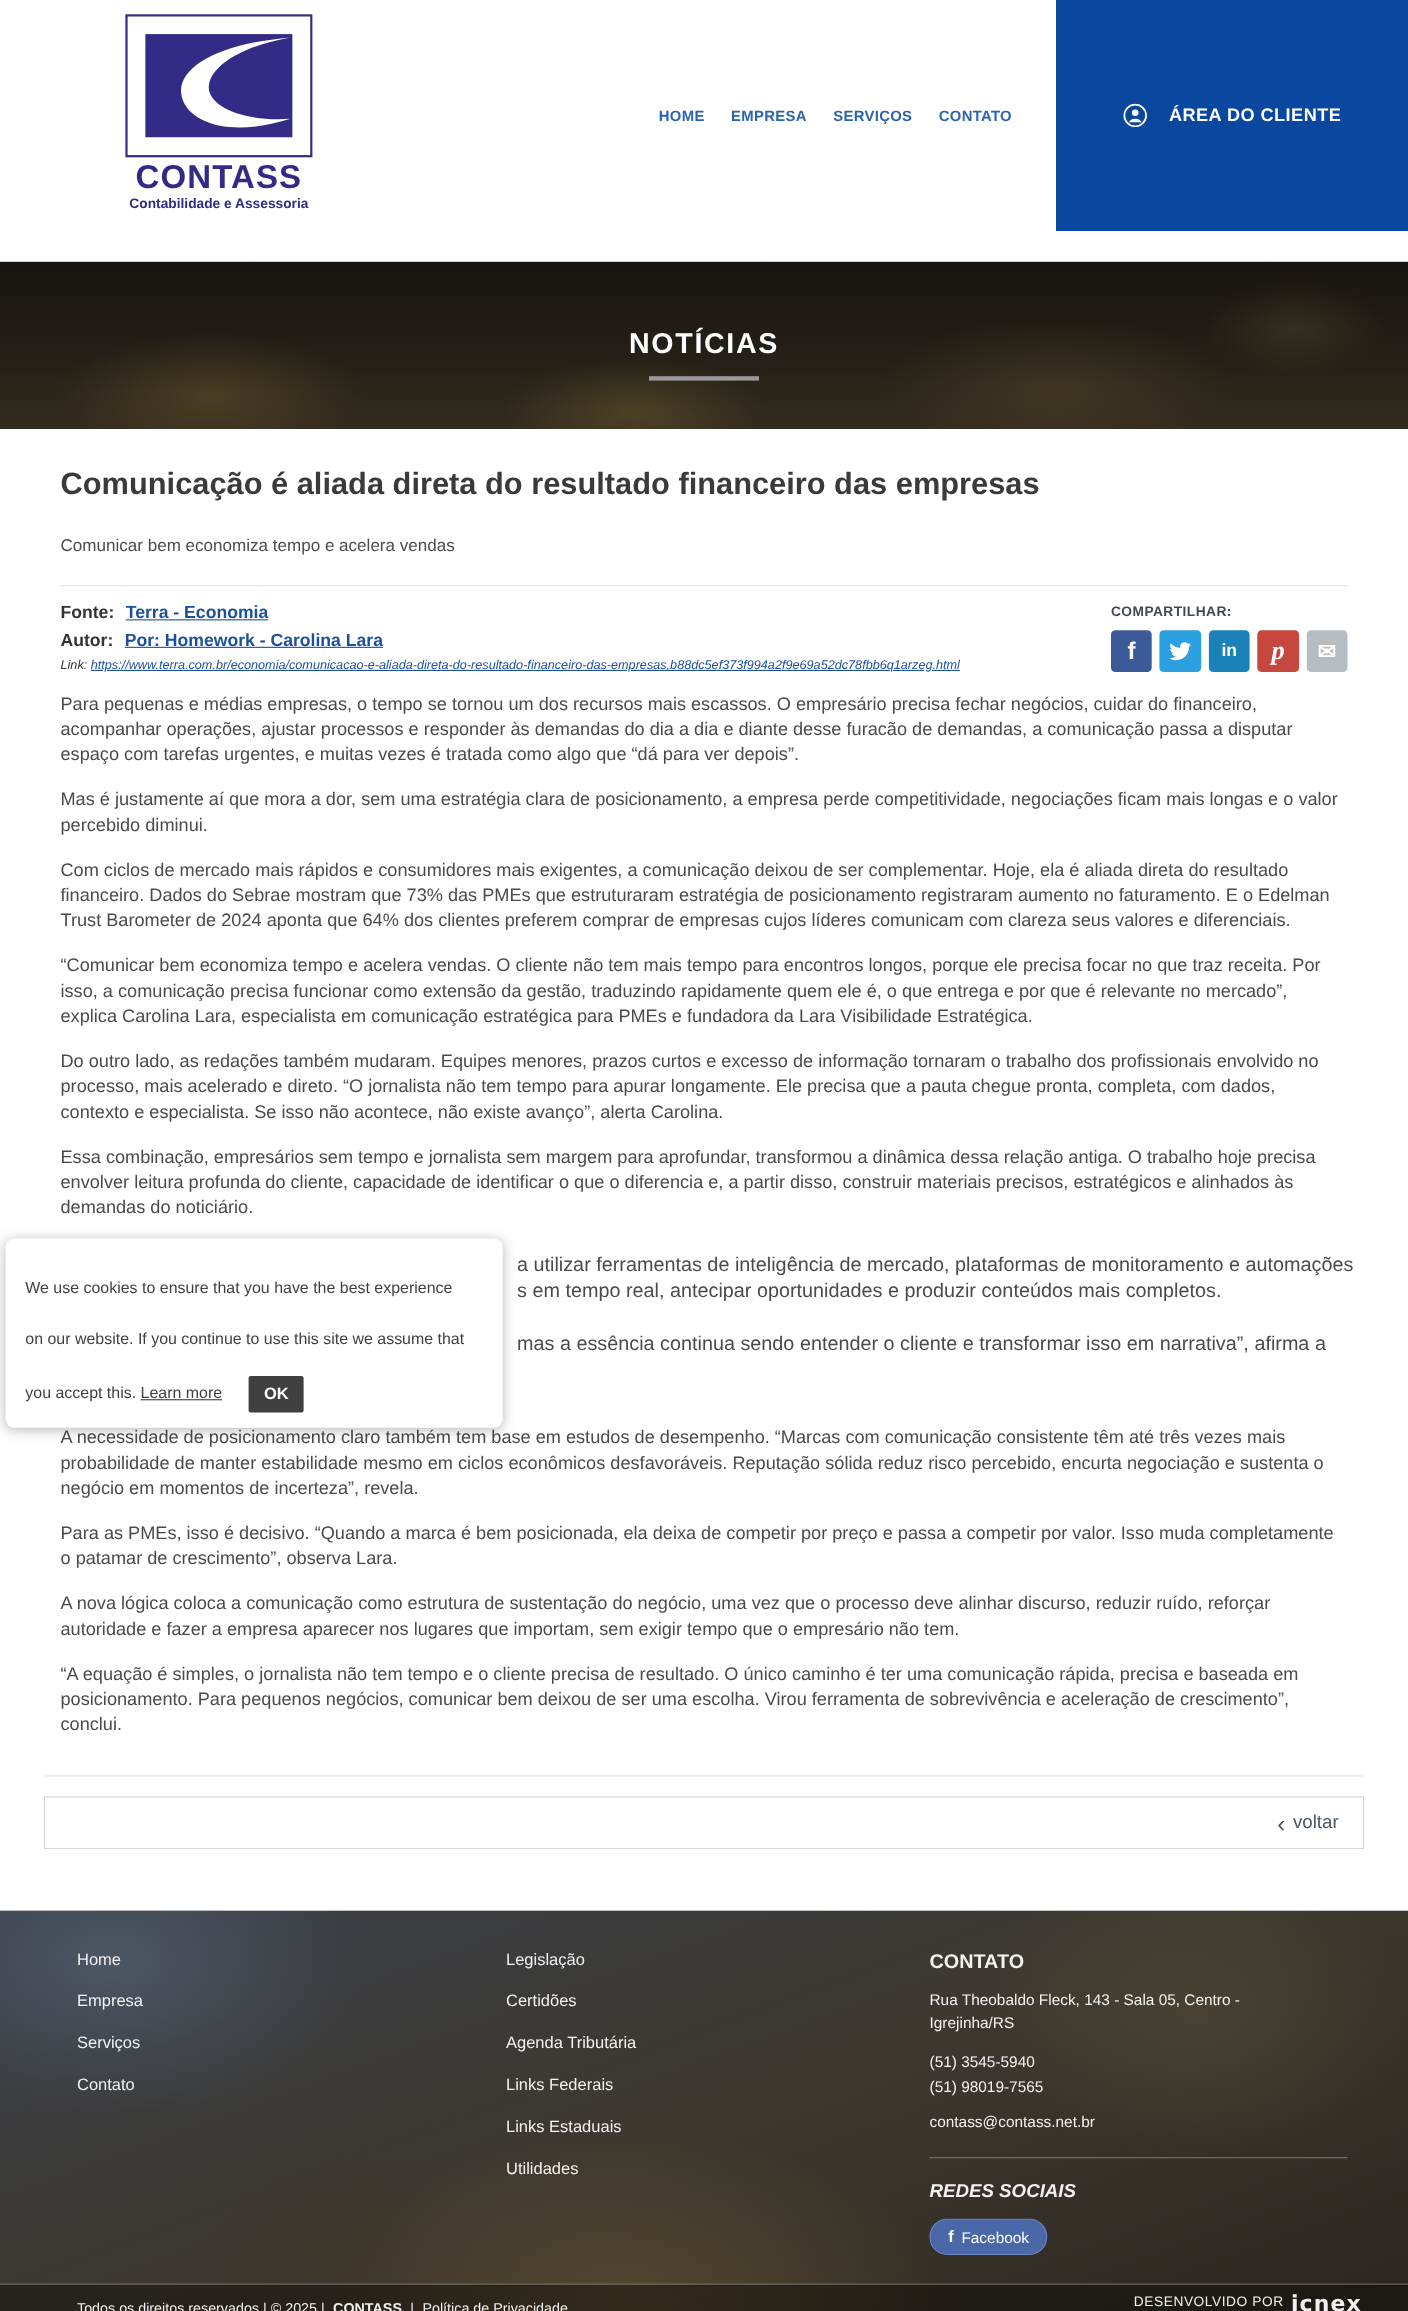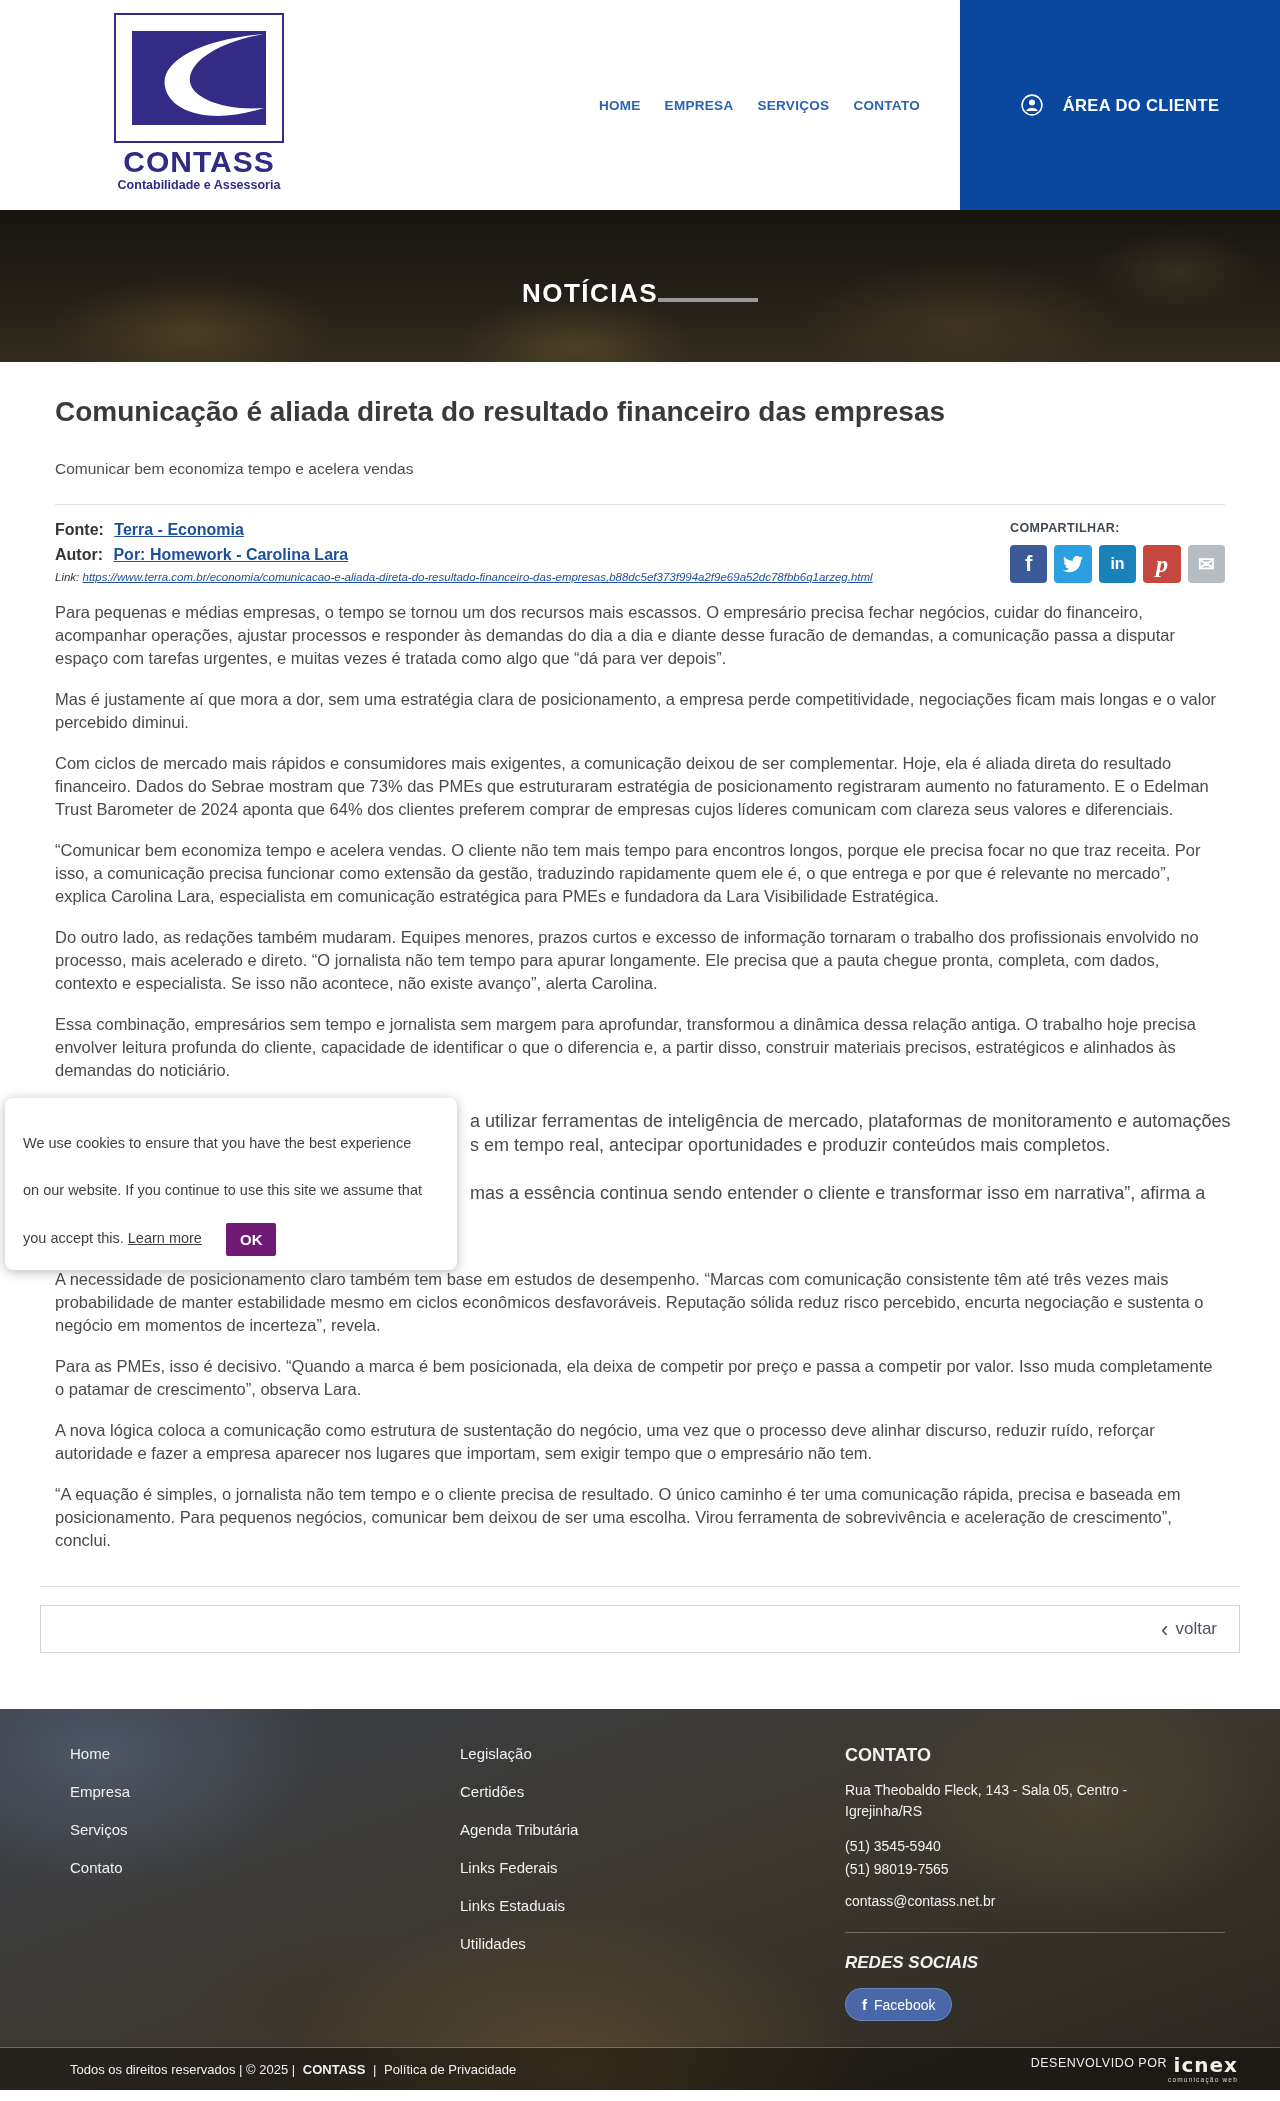--- a/index.html
+++ b/index.html
@@ -18,27 +18,28 @@
   .logo-name { margin-top:4px; font-size:30px; font-weight:700; letter-spacing:1px; color:#322b86; line-height:30px; }
   .logo-tagline { font-size:12.5px; font-weight:700; color:#322b86; margin-top:1px; }
   .main-nav { display:flex; gap:24px; align-items:center; margin-left:auto; margin-right:40px; }
   .main-nav a { font-size:13.5px; font-weight:700; color:#2a64ae; text-decoration:none; letter-spacing:.3px; cursor:pointer; }
   .client-panel { width:320px; background:#0a479e; display:flex; align-items:center; justify-content:center; }
   .client-btn { display:flex; align-items:center; gap:20px; color:#fff; font-size:16.5px; font-weight:700; letter-spacing:.4px; cursor:pointer; }
   .client-btn svg { display:block; }
 
   
   .banner {
-    height:152px; display:flex; flex-direction:row; align-items:center; justify-content:center; padding-top:14px;
+    height:152px; display:flex; flex-direction:column; align-items:center; justify-content:center; padding-top:14px;
     background:
       radial-gradient(ellipse 200px 80px at 15% 80%, rgba(134,110,50,.32), transparent 70%),
       radial-gradient(ellipse 170px 70px at 45% 90%, rgba(150,130,60,.28), transparent 70%),
       radial-gradient(ellipse 230px 90px at 75% 75%, rgba(120,100,55,.26), transparent 70%),
       radial-gradient(ellipse 120px 60px at 92% 40%, rgba(90,80,50,.35), transparent 70%),
       linear-gradient(180deg, #181510 0%, #241f17 55%, #332b1e 100%);
+    margin-top: 28px;
   }
   .banner-title { color:#fff; font-size:26px; font-weight:700; letter-spacing:1.5px; }
   .banner-underline { width:100px; height:4px; background:#9a9a9a; margin-top:14px; }
 
   
   .article { padding:32px 55px 56px; background:#fff; }
   .article-title { font-size:28px; font-weight:700; color:#3a3a3a; line-height:36px; }
   .article-subtitle { margin-top:30px; font-size:15.5px; color:#4c4c4c; }
   .rule { border:none; border-top:1px solid #e0e0e0; margin-top:26px; }
   .meta { display:flex; justify-content:space-between; margin-top:16px; }
@@ -67,21 +68,21 @@
   .frag-3 { left:415px; top:82px; }
   .frag-4 { left:0; top:114px; }
   .cookie-box {
     position:absolute; left:-50px; top:-2px; width:452px; min-height:106px;
     background:#fff; border-radius:8px; box-shadow:0 2px 12px rgba(0,0,0,.28);
     padding:13px 18px 14px; z-index:5;
   }
   .cookie-box p { font-size:14.5px; line-height:29px; color:#3f3f3f; }
   .cookie-box a { color:#3f3f3f; text-decoration:underline; cursor:pointer; }
   .cookie-ok {
-    display:inline-block; background:#701a75; color:#fff; font-weight:700; font-size:15px;
+    display:inline-block; background:#404040; color:#fff; font-weight:700; font-size:15px;
     padding:8px 14px; margin-left:20px; border:none; border-radius:2px; vertical-align:middle; cursor:pointer;
   }
 
   .back-rule { border:none; border-top:1px solid #e2e2e2; margin:34px -15px 0; }
   .back-bar {
     margin:18px -15px 0; border:1px solid #d5d5d5; height:48px;
     display:flex; align-items:center; justify-content:flex-end; padding-right:22px;
     color:#4a545e; font-size:17px; cursor:pointer;
   }
   .back-bar .chev { font-size:22px; line-height:17px; margin-right:7px; color:#4a545e; }

